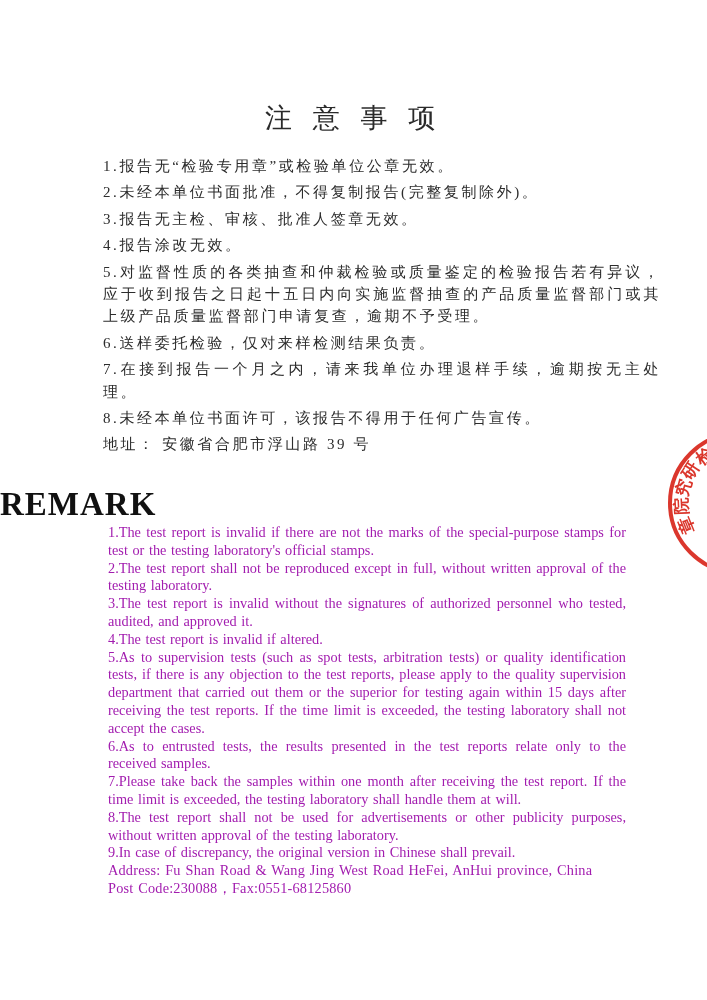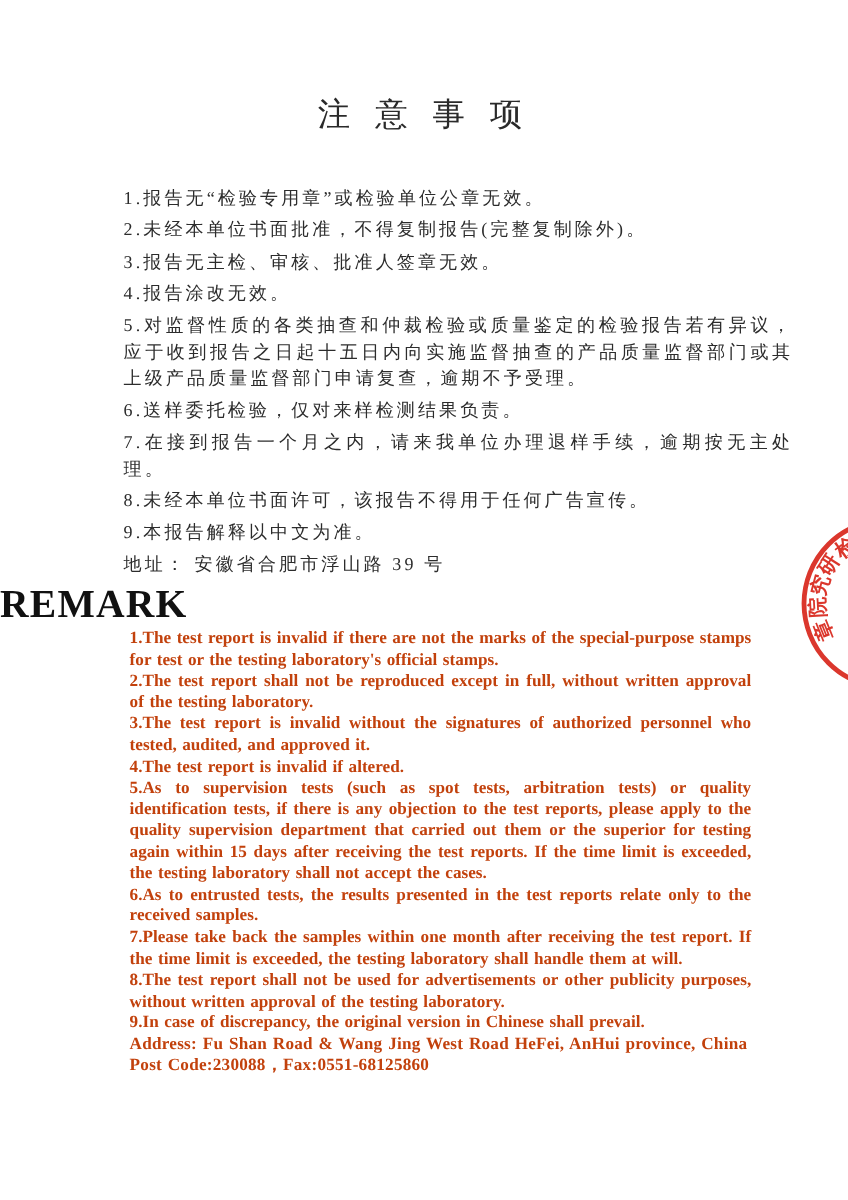--- a/index.html
+++ b/index.html
@@ -2,42 +2,42 @@
 <html><head>
 <meta charset="utf-8">
 <style>
   html,body { margin:0; padding:0; background:#ffffff; }
   .page {
     position:relative; width:707px; height:1000px; background:#ffffff;
     overflow:hidden; font-family:"Liberation Serif","DejaVu Serif",serif;
     color:#232323;
   }
   .cn-title {
-    position:absolute; top:77px; left:0; width:707px; margin:0;
+    position:absolute; top:100px; left:0; width:707px; margin:0;
     text-align:center; font-size:27px; font-weight:500; letter-spacing:7px;
     color:#2a2a2a;
   }
   .cn-body {
     position:absolute; top:151px; left:99px; width:566px;
     font-size:15px; line-height:22.4px; letter-spacing:2.6px;
     text-align:justify; color:#2c2c2c;
   }
   .cn-body p { margin:4px; }
   .contact-line { display:block; white-space:nowrap; }
   .contact-line .fax { margin-left:22px; }
   .contact-line .phone { margin-left:40px; }
   .en-title {
     position:absolute; top:486px; left:0; width:707px; margin:0;
     text-align:left; font-size:33px; font-weight:600; letter-spacing:1px;
     color:#111;
   }
   .en-body {
     position:absolute; top:524px; left:108px; width:518px;
     font-size:14.3px; line-height:17.8px; text-align:justify;
-    color:#c2410c; word-spacing:1px;font-weight:bold;
+    color:#a21caf; word-spacing:1px;
   }
   .en-body p { margin:0; }
   .en-body .addr-block p { letter-spacing:0.2px; }
   .stamp { position:absolute; left:0; top:0; width:707px; height:1000px; pointer-events:none; }
   .stamp-ring {
     position:absolute; left:668px; top:431px; width:144px; height:144px;
     border:4px solid #d8261b; border-radius:50%; opacity:0.92;
     box-sizing:border-box;
   }
   .stamp-char {
@@ -60,21 +60,20 @@
 
   <div class="cn-body">
     <p>1.报告无“检验专用章”或检验单位公章无效。</p>
     <p>2.未经本单位书面批准，不得复制报告(完整复制除外)。</p>
     <p>3.报告无主检、审核、批准人签章无效。</p>
     <p>4.报告涂改无效。</p>
     <p>5.对监督性质的各类抽查和仲裁检验或质量鉴定的检验报告若有异议，应于收到报告之日起十五日内向实施监督抽查的产品质量监督部门或其上级产品质量监督部门申请复查，逾期不予受理。</p>
     <p>6.送样委托检验，仅对来样检测结果负责。</p>
     <p>7.在接到报告一个月之内，请来我单位办理退样手续，逾期按无主处理。</p>
     <p>8.未经本单位书面许可，该报告不得用于任何广告宣传。</p>
-    <p>9.本报告解释以中文为准。</p>
     <p>地址： 安徽省合肥市浮山路 39 号</p>
   </div>
 
   <h2 class="en-title">REMARK</h2>
 
   <div class="en-body">
     <p>1.The test report is invalid if there are not the marks of the special-purpose stamps for test or the testing laboratory's official stamps.</p>
     <p>2.The test report shall not be reproduced except in full, without written approval of the testing laboratory.</p>
     <p>3.The test report is invalid without the signatures of authorized personnel who tested, audited, and approved it.</p>
     <p>4.The test report is invalid if altered.</p>

